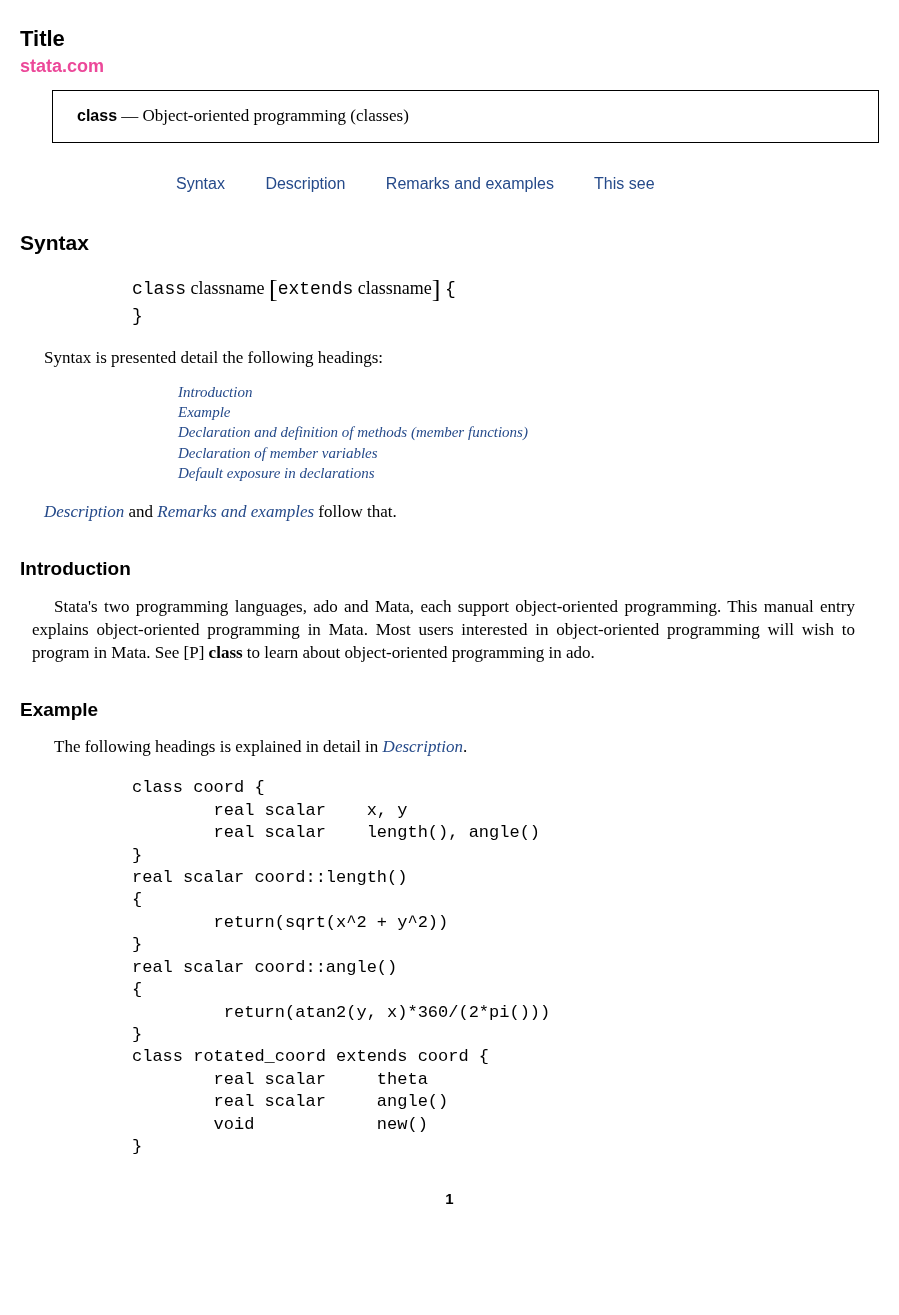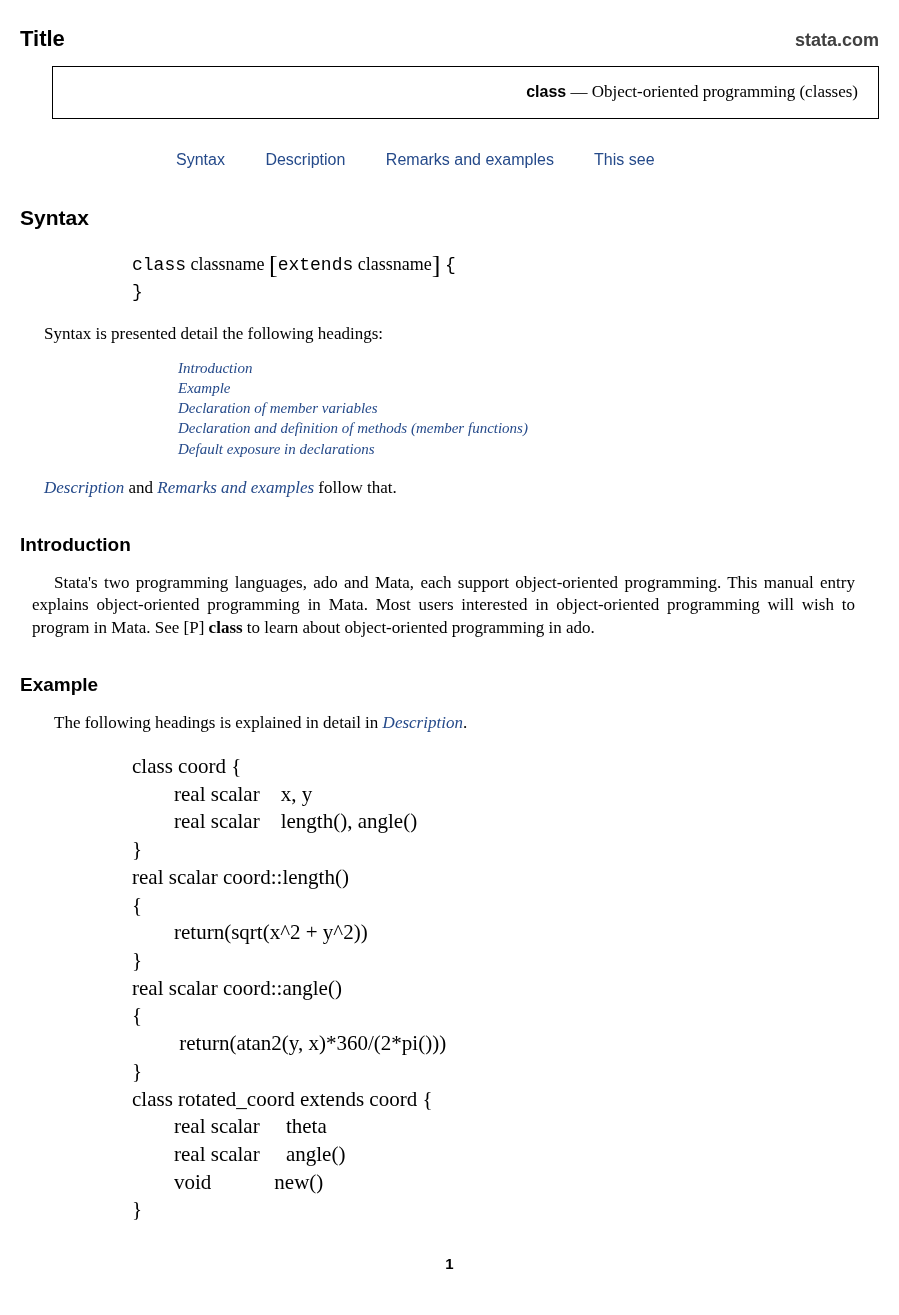--- a/index.html
+++ b/index.html
@@ -11,37 +11,37 @@
       color: #000;
       padding: 24px 20px 0 20px;
       font-size: 17px;
       line-height: 1.35;
     }
     .header {
       display: flex;
       justify-content: space-between;
       align-items: baseline;
       margin-bottom: 12px;
+      flex-direction: column;
     }
     .title-heading {
       font-family: Arial, Helvetica, sans-serif;
       font-weight: bold;
       font-size: 22px;
     }
     .sitelink {
       font-family: Arial, Helvetica, sans-serif;
       font-weight: bold;
       font-size: 18px;
-      color: #404040;
+      color: #ec4899;
     }
     .title-box {
       border: 1px solid #000;
       margin: 0 0 30px 32px;
       padding: 14px 20px 14px 24px;
-      text-align: right;
     }
     .title-box b { font-family: Arial, Helvetica, sans-serif; font-size: 16px; }
     .title-box span { font-size: 17px; }
     .nav {
       margin: 0 0 34px 156px;
       font-family: Arial, Helvetica, sans-serif;
       font-size: 16px;
       color: #254a8a;
     }
     .nav span { margin-right: 36px; }
@@ -75,25 +75,25 @@
       text-align: justify;
     }
     .heading-list {
       margin: 8px 0 0 158px;
       font-style: italic;
       font-size: 15px;
       line-height: 1.35;
       color: #254a8a;
     }
     .code-block {
-      font-family: Liberation Serif, serif;
+      font-family: Liberation Mono, monospace;
       white-space: pre;
       margin-left: 112px;
       margin-top: 18px;
-      font-size: 21px;
+      font-size: 17px;
       line-height: 1.32;
     }
     .pagenum {
       text-align: center;
       font-family: Arial, Helvetica, sans-serif;
       font-weight: bold;
       font-size: 15px;
       margin-top: 30px;
     }
     .sc { font-variant: small-caps; font-family: "Times New Roman", serif; }
@@ -130,22 +130,22 @@
   <div>
     <span class="tt">}</span>
   </div>
 </div>
 
 <div class="para">Syntax is presented detail the following headings:</div>
 
 <div class="heading-list">
   <div>Introduction</div>
   <div>Example</div>
+  <div>Declaration and definition of methods (member functions)</div>
   <div>Declaration of member variables</div>
-  <div>Declaration and definition of methods (member functions)</div>
   <div>Default exposure in declarations</div>
 </div>
 
 <div class="para" style="margin-top:18px;">
   <span style="font-style:italic; color:#254a8a;">Description</span><span> and </span><span style="font-style:italic; color:#254a8a;">Remarks and examples</span><span> follow that.</span>
 </div>
 
 <div class="sub-heading">Introduction</div>
 
 <div class="para-indent">

